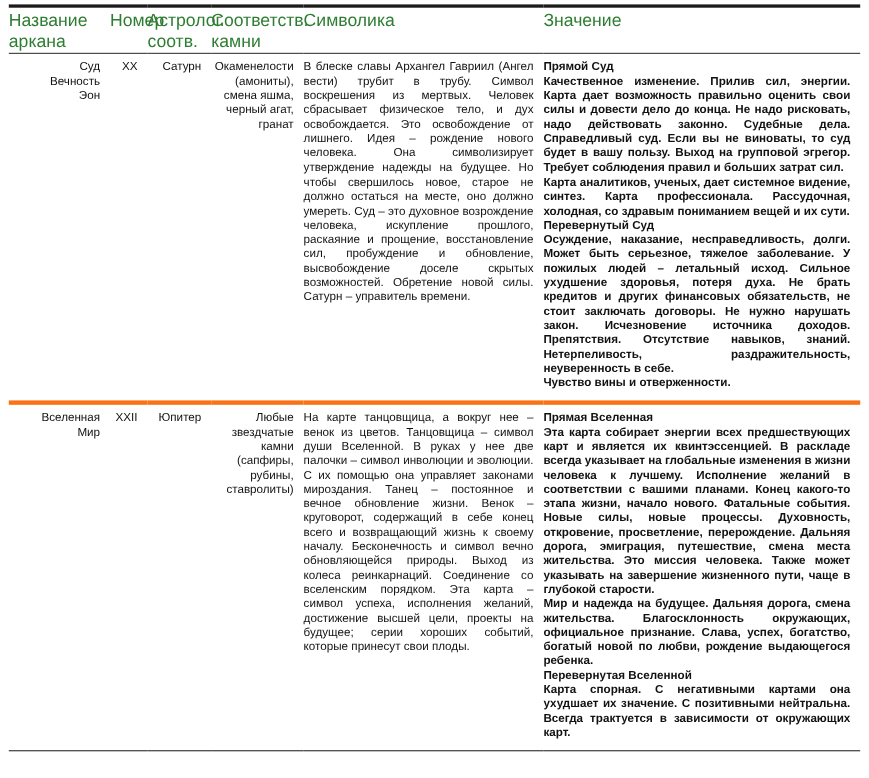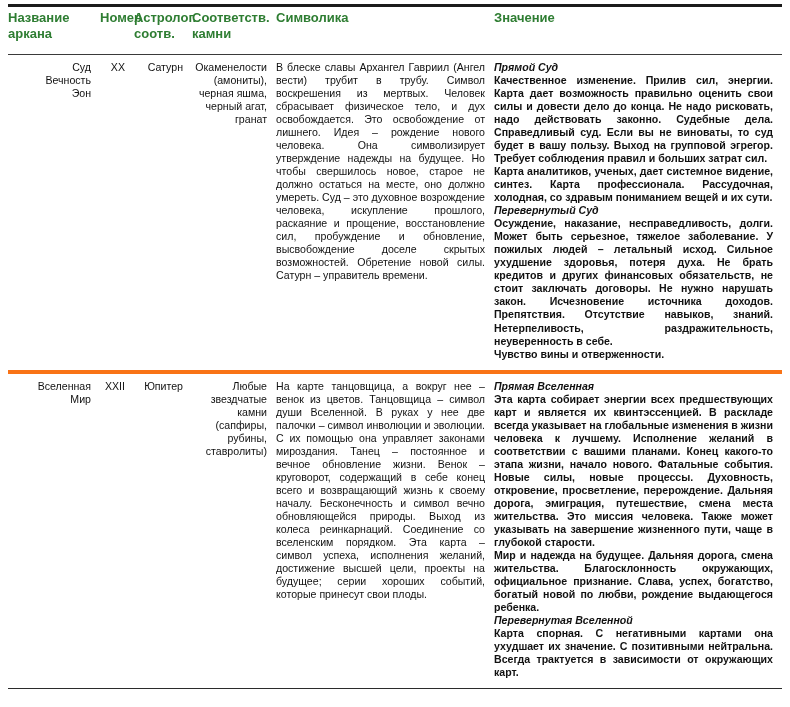--- a/index.html
+++ b/index.html
@@ -1,28 +1,28 @@
 <!DOCTYPE html>
 <html lang="ru"><head>
 <meta charset="utf-8">
 <style>
   * { box-sizing: border-box; margin: 0; padding: 0; }
   html, body { width: 790px; height: 707px; background: #ffffff; overflow: hidden; }
   body { font-family: "Liberation Sans", "DejaVu Sans", sans-serif; color: #111; }
   .page { padding: 4px 8px 0 8px; }
   table.arcana { border-collapse: collapse; width: 774px; table-layout: fixed;
                  border-top: 3px solid #1b1b1b; border-bottom: 1px solid #2b2b2b; }
-  thead th { color: #2e7d32; font-size: 13px; font-weight: bold; text-align: left;
-             vertical-align: top; padding: 3px 8px 13px 0; line-height: 1.2;
+  thead th { color: #2e7d32; font-size: 16px; font-weight: normal; text-align: left;
+             vertical-align: top; padding: 3px 8px 0 0; line-height: 1.2;
              border-bottom: 1px solid #3a3a3a; }
   td { font-size: 10.6px; vertical-align: top; padding: 6px 9px 9px 0; line-height: 1.23; text-align: right; }
   tbody tr.sep td { border-top: 4px solid #f97316; }
   td.justify { text-align: justify; hyphens: auto; margin-top: 24px; }
   .name-line { line-height: 1.23; }
-  p.meaning-heading { font-weight: bold; font-style: italic; }
+  p.meaning-heading { font-weight: bold; }
   p { margin: 0; font-weight: bold; }
 </style>
 </head>
 <body>
 
 <div class="page">
   <table class="arcana">
     <colgroup>
       <col style="width:92px">
         <col style="width:34px">
@@ -43,21 +43,21 @@
     </thead>
     <tbody>
       <tr>
         <td>
           <div class="name-line">Суд</div>
           <div class="name-line">Вечность</div>
           <div class="name-line">Эон</div>
         </td>
         <td>XX</td>
         <td>Сатурн</td>
-        <td>Окаменелости (амониты), черная яшма, черный агат, гранат</td>
+        <td>Окаменелости (амониты), смена яшма, черный агат, гранат</td>
         <td class="justify">В блеске славы Архангел Гавриил (Ангел вести) трубит в трубу. Символ воскрешения из мертвых. Человек сбрасывает физическое тело, и дух освобождается. Это освобождение от лишнего. Идея – рождение нового человека. Она символизирует утверждение надежды на будущее. Но чтобы свершилось новое, старое не должно остаться на месте, оно должно умереть. Суд – это духовное возрождение человека, искупление прошлого, раскаяние и прощение, восстановление сил, пробуждение и обновление, высвобождение доселе скрытых возможностей. Обретение новой силы. Сатурн – управитель времени.</td>
         <td class="justify">
           <p class="meaning-heading">Прямой Суд</p>
           <p>Качественное изменение. Прилив сил, энергии. Карта дает возможность правильно оценить свои силы и довести дело до конца. Не надо рисковать, надо действовать законно. Судебные дела. Справедливый суд. Если вы не виноваты, то суд будет в вашу пользу. Выход на групповой эгрегор. Требует соблюдения правил и больших затрат сил.</p>
           <p>Карта аналитиков, ученых, дает системное видение, синтез. Карта профессионала. Рассудочная, холодная, со здравым пониманием вещей и их сути.</p>
           <p class="meaning-heading">Перевернутый Суд</p>
           <p>Осуждение, наказание, несправедливость, долги. Может быть серьезное, тяжелое заболевание. У пожилых людей – летальный исход. Сильное ухудшение здоровья, потеря духа. Не брать кредитов и других финансовых обязательств, не стоит заключать договоры. Не нужно нарушать закон. Исчезновение источника доходов. Препятствия. Отсутствие навыков, знаний. Нетерпеливость, раздражительность, неуверенность в себе.</p>
           <p>Чувство вины и отверженности.</p>
         </td>
       </tr>

